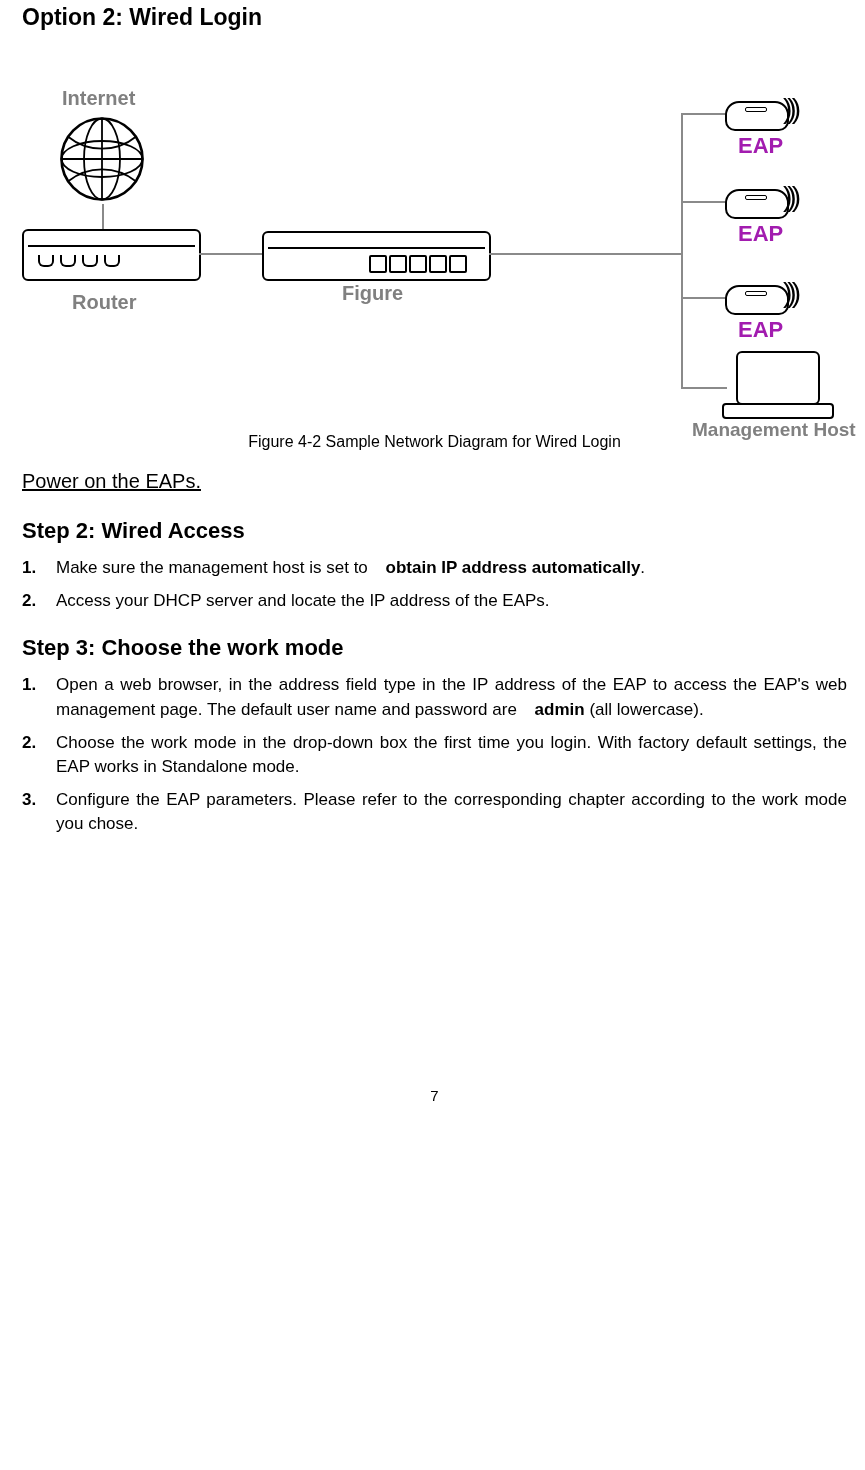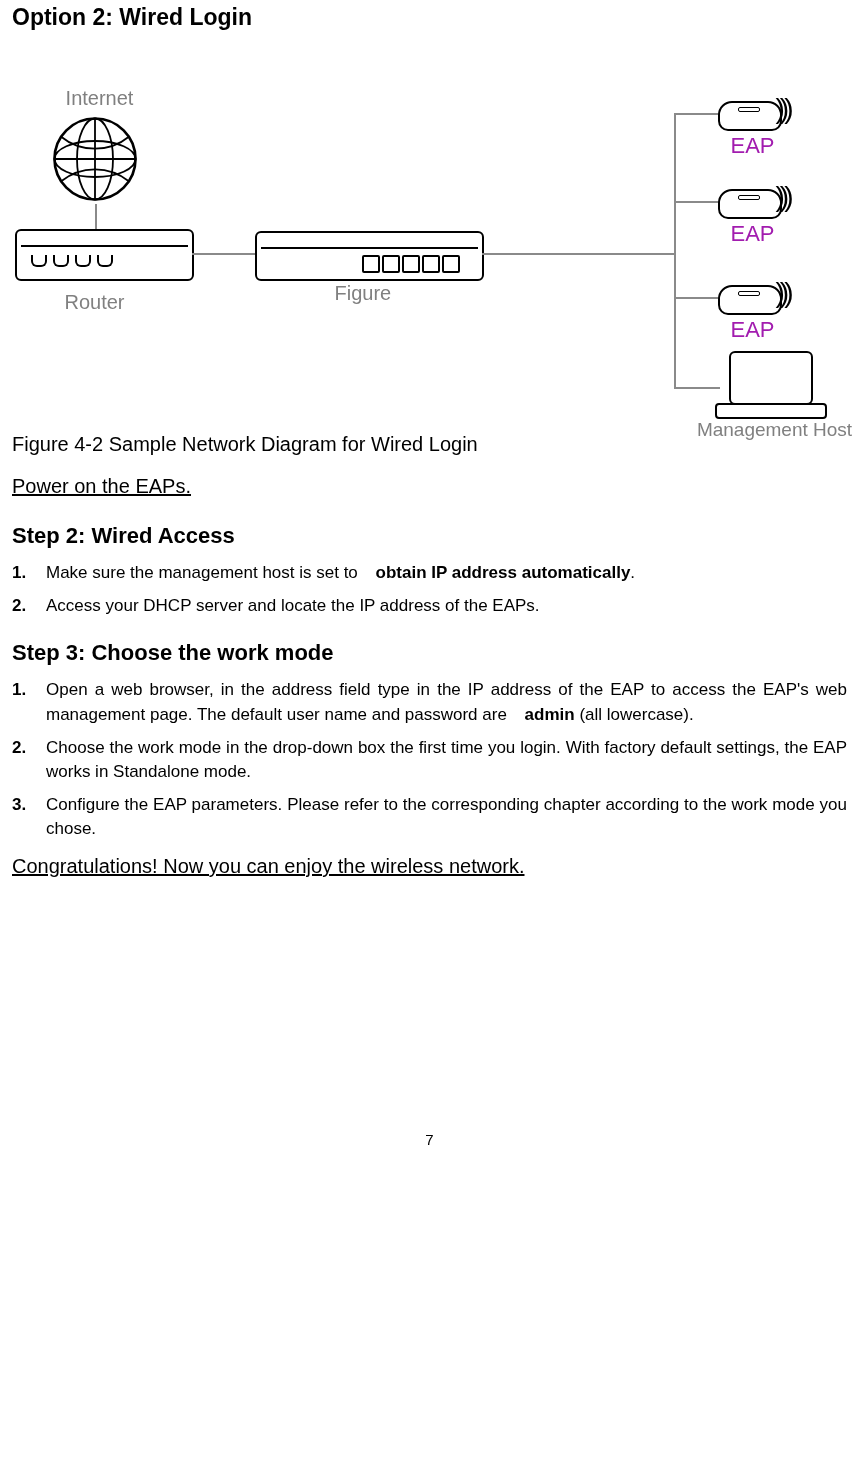--- a/index.html
+++ b/index.html
@@ -4,21 +4,21 @@
 <style>
   body {
     margin: 0;
     padding: 0;
     background: #fff;
     font-family: "Segoe UI", Arial, sans-serif;
     color: #000;
     width: 865px;
   }
   .page {
-    padding: 0 18px 0 12px;
+    padding: 0 18px 0 22px;
     box-sizing: border-box;
   }
   h2.option {
     font-size: 23px;
     font-weight: 700;
     margin: 4px 0 18px 0;
   }
   h3.step {
     font-size: 22px;
     font-weight: 700;
@@ -48,21 +48,22 @@
     min-width: 34px;
     color: #000;
   }
   ol.numlist > li .li-body {
     flex: 1;
   }
   .figure-wrap {
     margin: 0 0 8px 0;
   }
   .figure-caption {
-    font-size: 20px;
+    text-align: center;
+    font-size: 16px;
     margin: 14px 0 16px 0;
   }
   .pagenum {
     text-align: center;
     font-size: 15px;
     margin-top: 250px;
     padding-bottom: 20px;
   }
   b { font-weight: 700; margin-left: 13px; }
 
@@ -71,21 +72,22 @@
     position: relative;
     width: 830px;
     height: 370px;
     margin: 0 auto;
   }
   .node-label {
     position: absolute;
     font-family: Arial, sans-serif;
     font-size: 20px;
     color: #808080;
-    text-align: center;
+    text-align: left;
+    font-weight: bold;
   }
   .node-label.eap {
     font-size: 22px;
     color: #a21caf;
   }
   .line {
     position: absolute;
     background: #8a8a8a;
   }
   .line.h { height: 2px; }
@@ -287,16 +289,15 @@
     <li>
       <span class="marker">2.</span>
       <span class="li-body">Choose the work mode in the drop-down box the first time you login. With factory default settings, the EAP works in Standalone mode.</span>
     </li>
     <li>
       <span class="marker">3.</span>
       <span class="li-body">Configure the EAP parameters. Please refer to the corresponding chapter according to the work mode you chose.</span>
     </li>
   </ol>
 
-  <p class="body-text">Congratulations! Now you can enjoy the wireless network.</p>
 
   <div class="pagenum">7</div>
 </div>
 
 </body></html>

